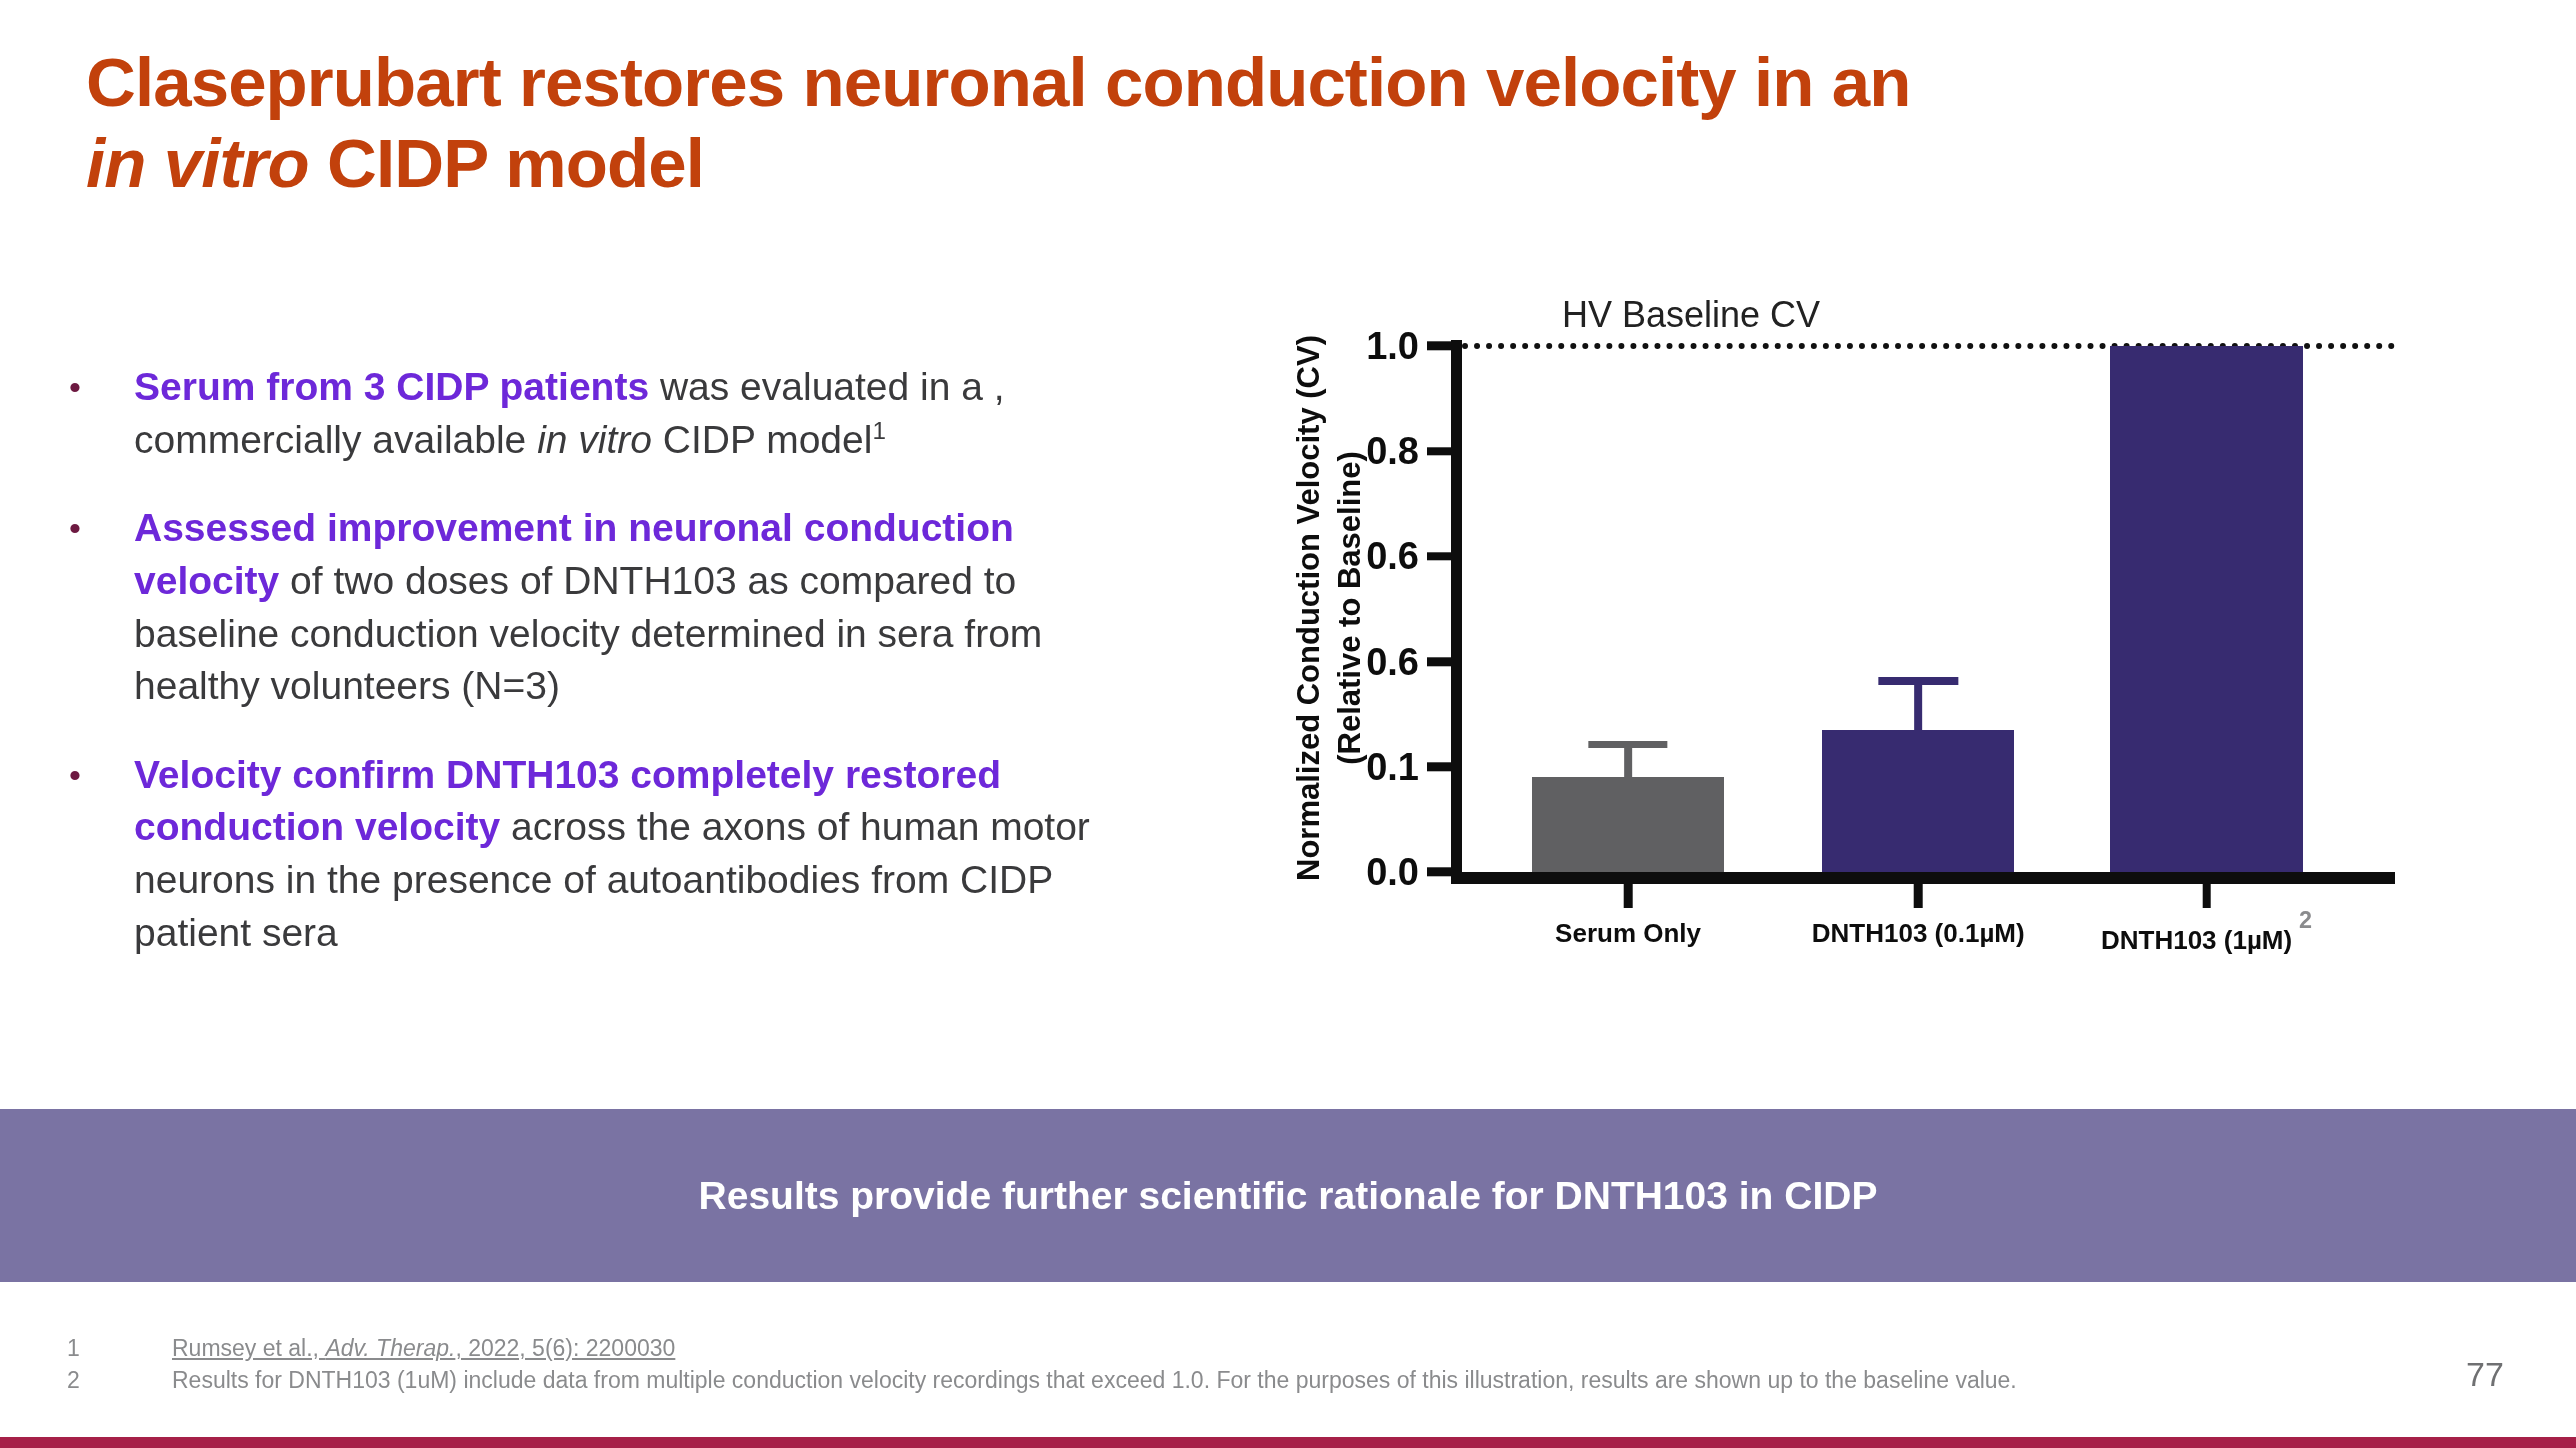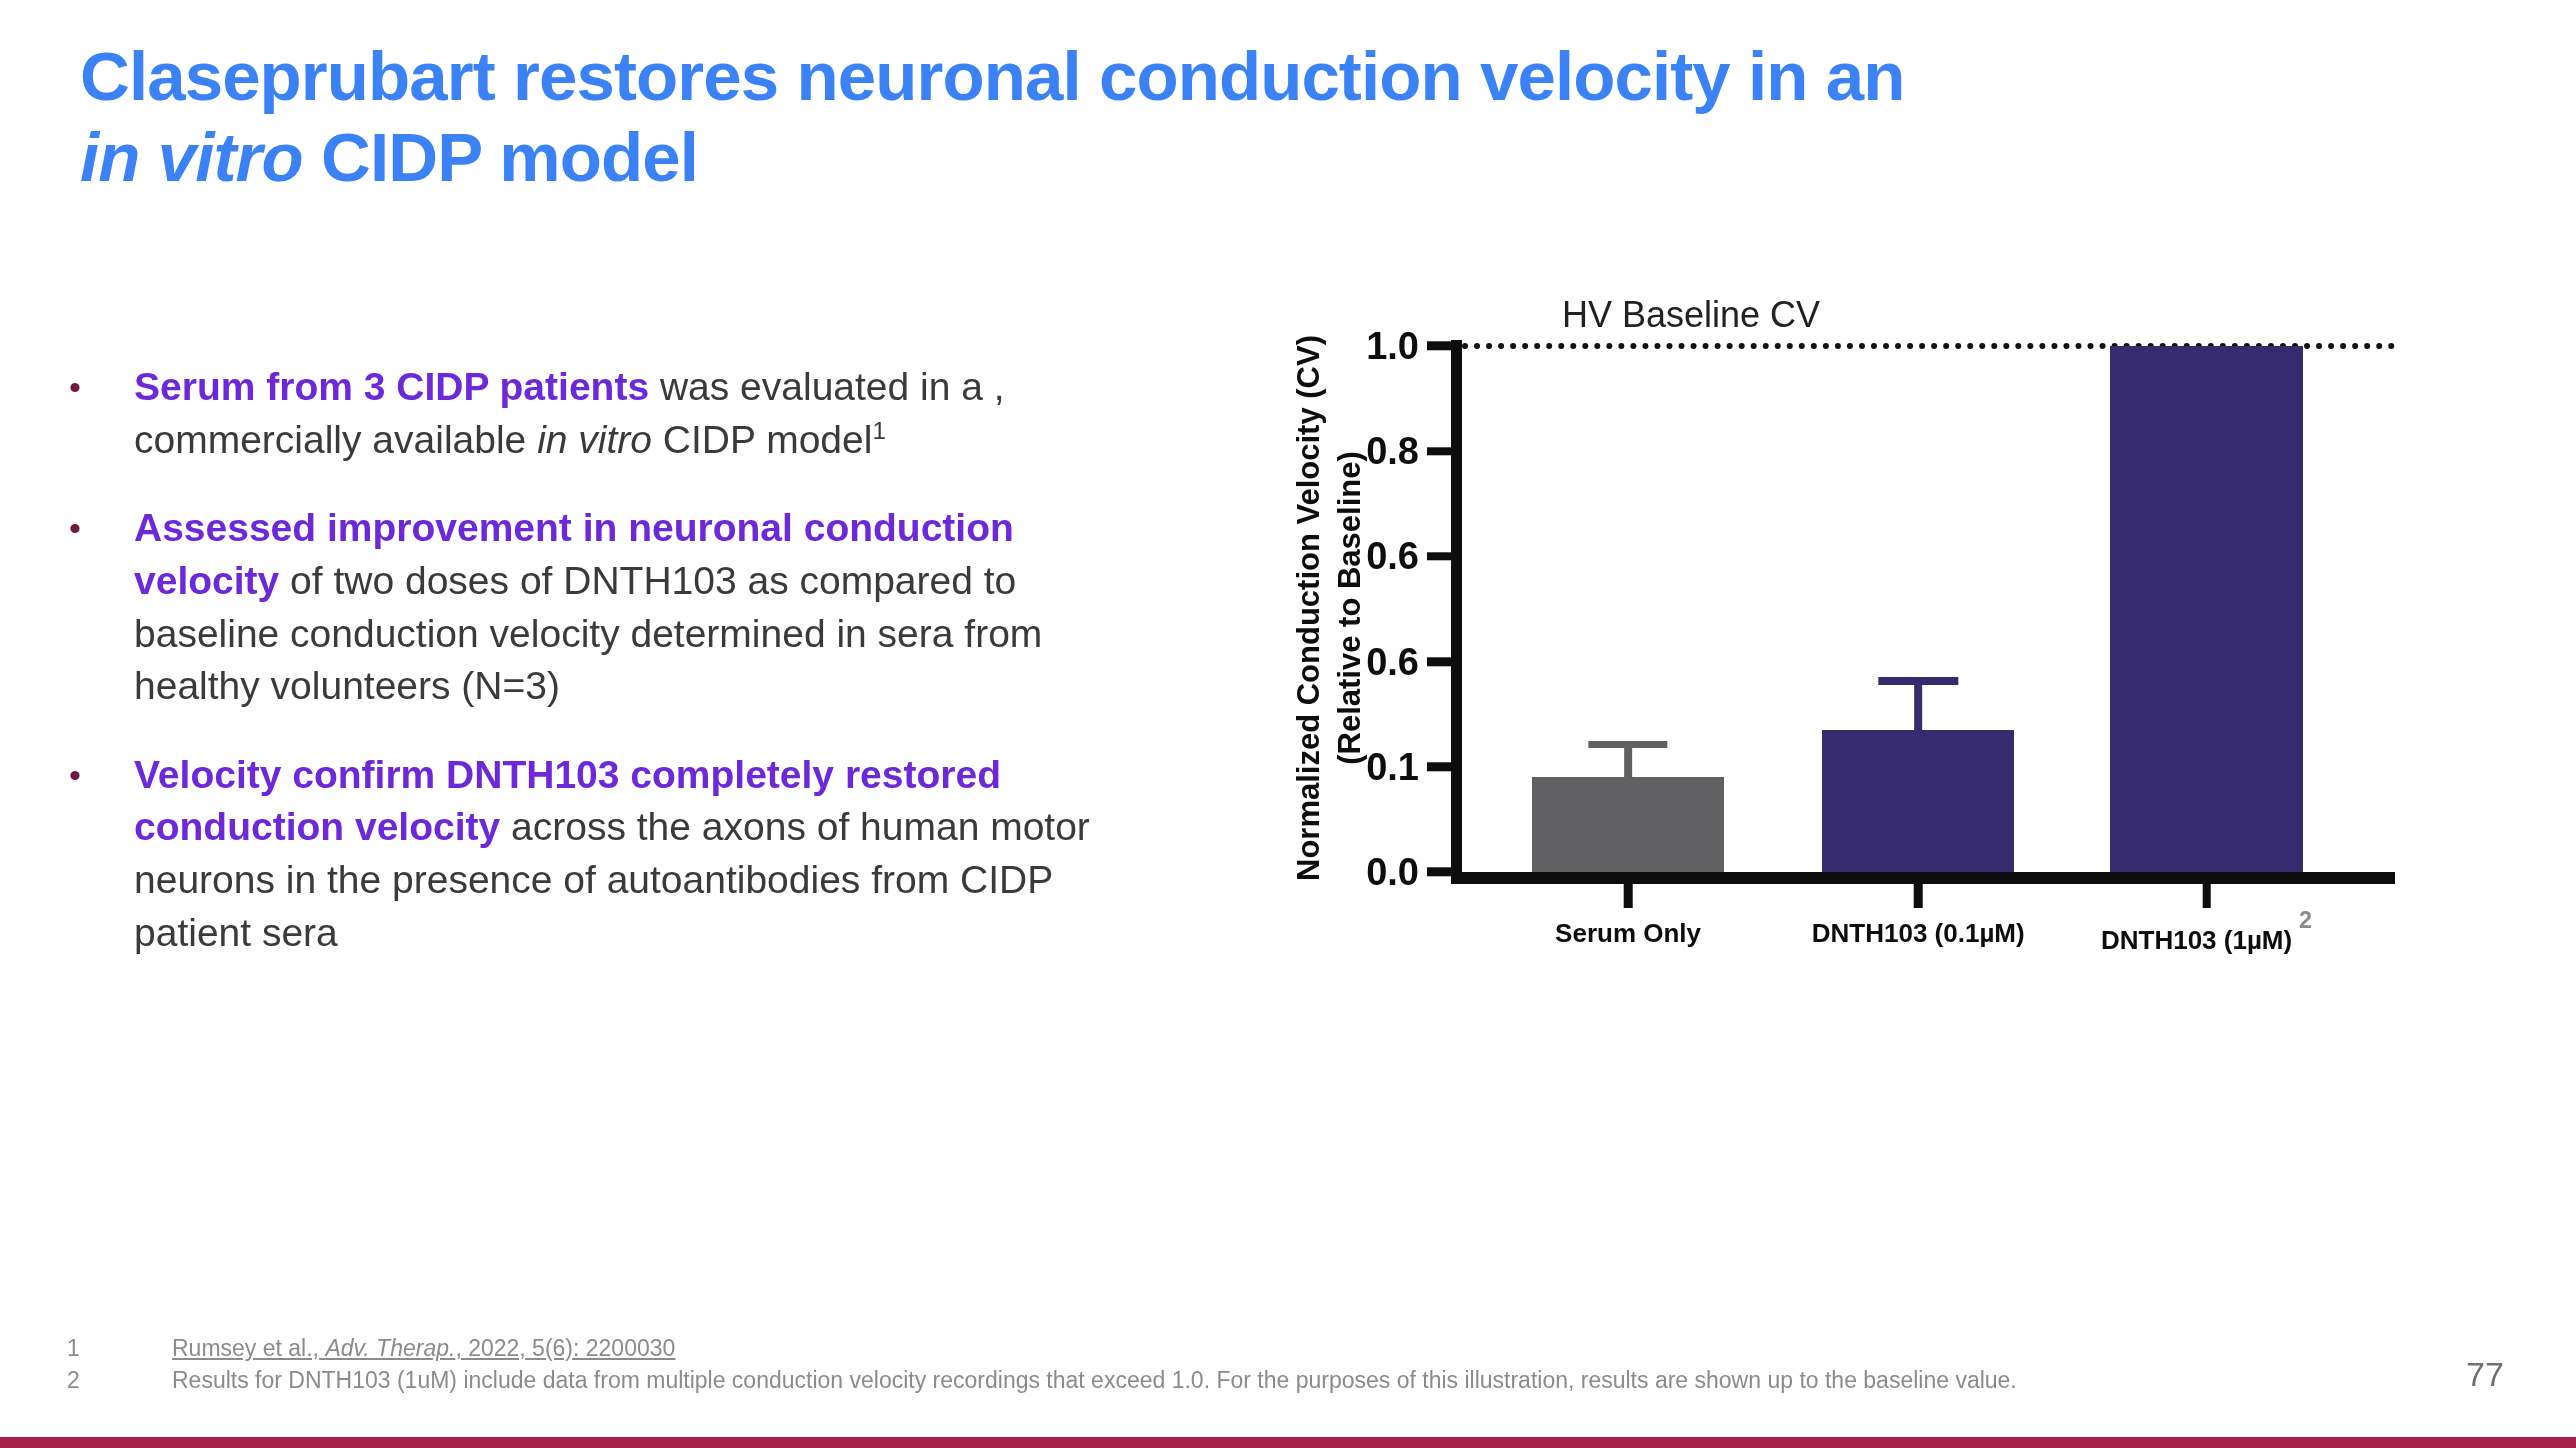--- a/index.html
+++ b/index.html
@@ -1,22 +1,22 @@
 <!DOCTYPE html>
 <html style="font-size:13.7px"><head>
 <meta charset="utf-8">
 <style>
   html,body{margin:0;padding:0;}
   body{width:2576px;height:1449px;background:#ffffff;overflow:hidden;
        font-family:"Liberation Sans", sans-serif;-webkit-font-smoothing:antialiased;}
   .slide{position:relative;width:2576px;height:1449px;background:#ffffff;}
 
   
-  .title{position:absolute;left:74px;top:31px;width:2447px;margin:6px;
-         font-size:69px;line-height:1.17;font-weight:bold;color:#3b82f6;letter-spacing:-0.9px;}
+  .title{position:absolute;left:74px;top:31px;width:2447px;margin:12px;
+         font-size:69px;line-height:1.17;font-weight:bold;color:#c2410c;letter-spacing:-0.9px;}
   .title em{font-style:italic;}
 
   
   .bullets{position:absolute;left:69px;top:361px;width:1091px;margin:0;padding:0;list-style:none;
            font-size:39px;line-height:1.35;color:#3a3a3c;}
   .bullets li{position:relative;padding-left:65px;width:996px;margin:0 0 36px 0;}
   .bullets .marker{position:absolute;left:0;top:0;color:#6d1941;font-size:34px;line-height:53px;}
   .bullets b{color:#6d28d9;}
   .bullets em{font-style:italic;}
   .bullets sup{font-size:0.62em;vertical-align:super;line-height:0;}
@@ -107,20 +107,23 @@
         <div class="errstem" style="left: 48.9%; bottom: 27%; height: 10%; background: rgb(55, 43, 112);"></div>
         <div class="errcap" style="left: 48.9%; bottom: calc(37% - 7.7px); background: rgb(55, 43, 112);"></div>
         <div class="xtick" style="left: 48.9%;"></div>
         <div class="xlabel" style="left: 48.9%;">DNTH103 (0.1µM)</div>
         <div class="bar" style="left: calc(69.5%); width: 20.6%; height: 100%; background: rgb(55, 43, 112);"></div>
         <div class="xtick" style="left: 79.8%;"></div>
         <div class="xlabel" style="left: 79.8%;">DNTH103 (1µM)<sup>2</sup></div>
       </div>
   </div>
 
+  <div class="banner">
+    <div class="banner-text">Results provide further scientific rationale for DNTH103 in CIDP</div>
+  </div>
 
   <div class="footnotes">
     <div class="fnrow">
       <span class="fnnum">1</span>
       <span class="fn-link"><span>Rumsey et al., </span><em>Adv. Therap.</em><span>, 2022, 5(6): 2200030</span></span>
     </div>
     <div class="fnrow">
       <span class="fnnum">2</span>
       <span>Results for DNTH103 (1uM) include data from multiple conduction velocity recordings that exceed 1.0. For the purposes of this illustration, results are shown up to the baseline value.</span>
     </div>

